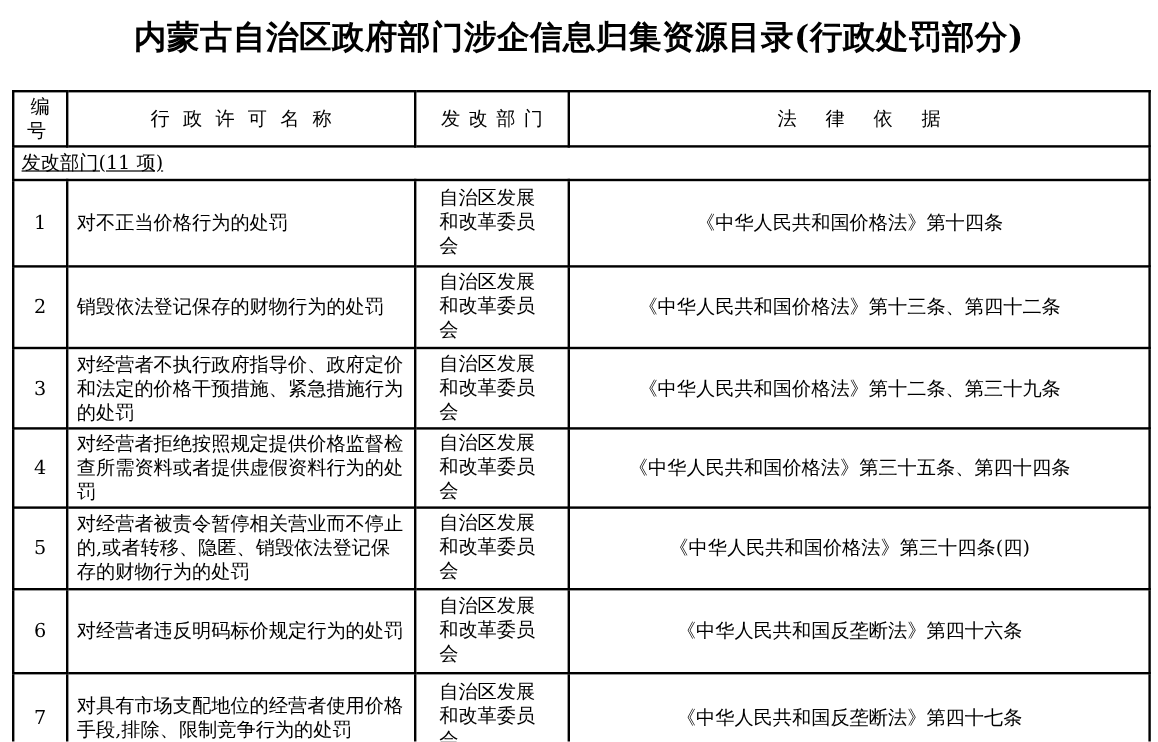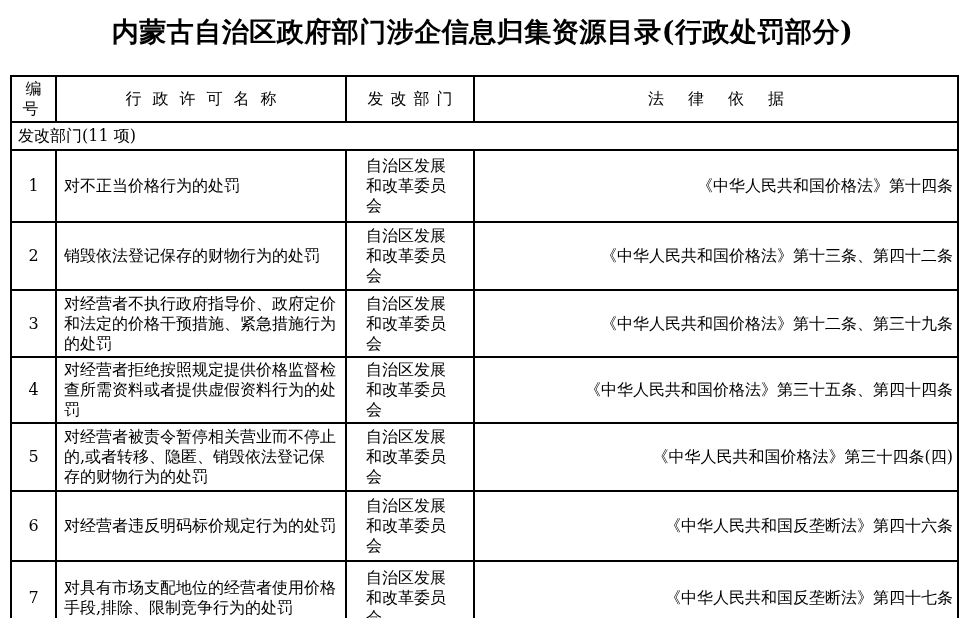--- a/index.html
+++ b/index.html
@@ -47,26 +47,26 @@
     overflow: hidden;
     word-break: break-all;
   }
   .catalog thead tr { height: 28px; padding-left: 24px; }
   .catalog th { text-align: center; padding: 2px 0; }
   
   .ls-no     { letter-spacing: 6px;  text-indent: 6px;  }
   .ls-name   { letter-spacing: 11px; text-indent: 11px; }
   .ls-agency { letter-spacing: 7px;  text-indent: 7px;  }
   .ls-basis  { letter-spacing: 24px; text-indent: 24px; }
-  .section-row { height: 28px; }
+  .section-row { height: 28px; text-decoration: underline; }
   .section-row td { text-align: left; padding-left: 6px; }
   td.no    { text-align: center; padding: 2px 2px; }
   td.name  { text-align: left; padding: 2px 6px 2px 7px; }
   td.agency{ text-align: left; padding: 2px 19px; font-family: Liberation Serif, serif; }
-  td.basis { text-align: right; padding: 2px 4px 2px 4px; }
+  td.basis { text-align: center; padding: 2px 20px 2px 4px; }
 </style>
 </head>
 <body>
 
 <div class="page">
 
   <h1 class="doc-title">内蒙古自治区政府部门涉企信息归集资源目录(行政处罚部分)</h1>
 
   <table class="catalog">
     <colgroup>

